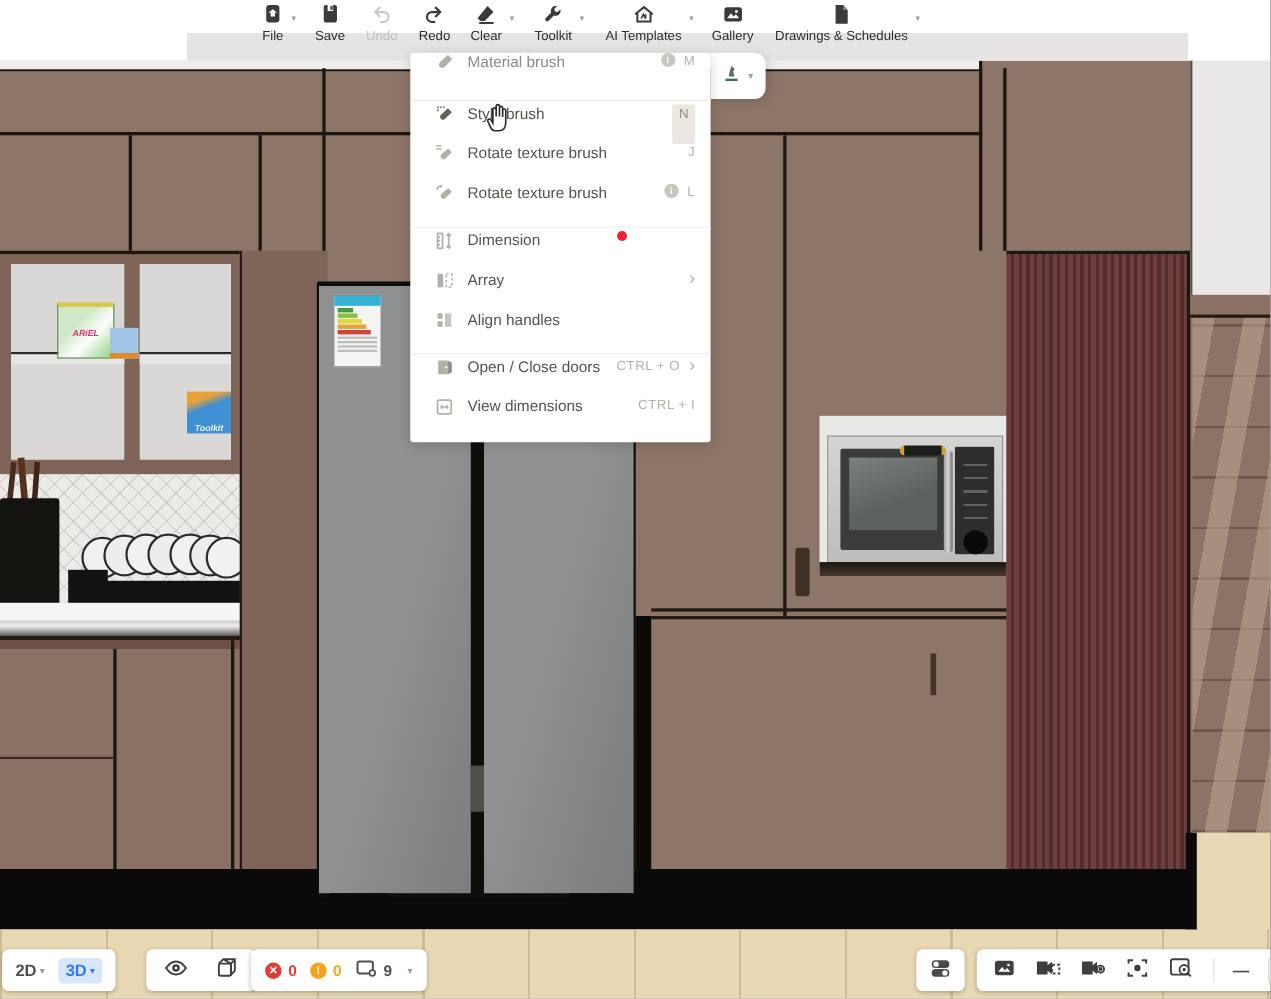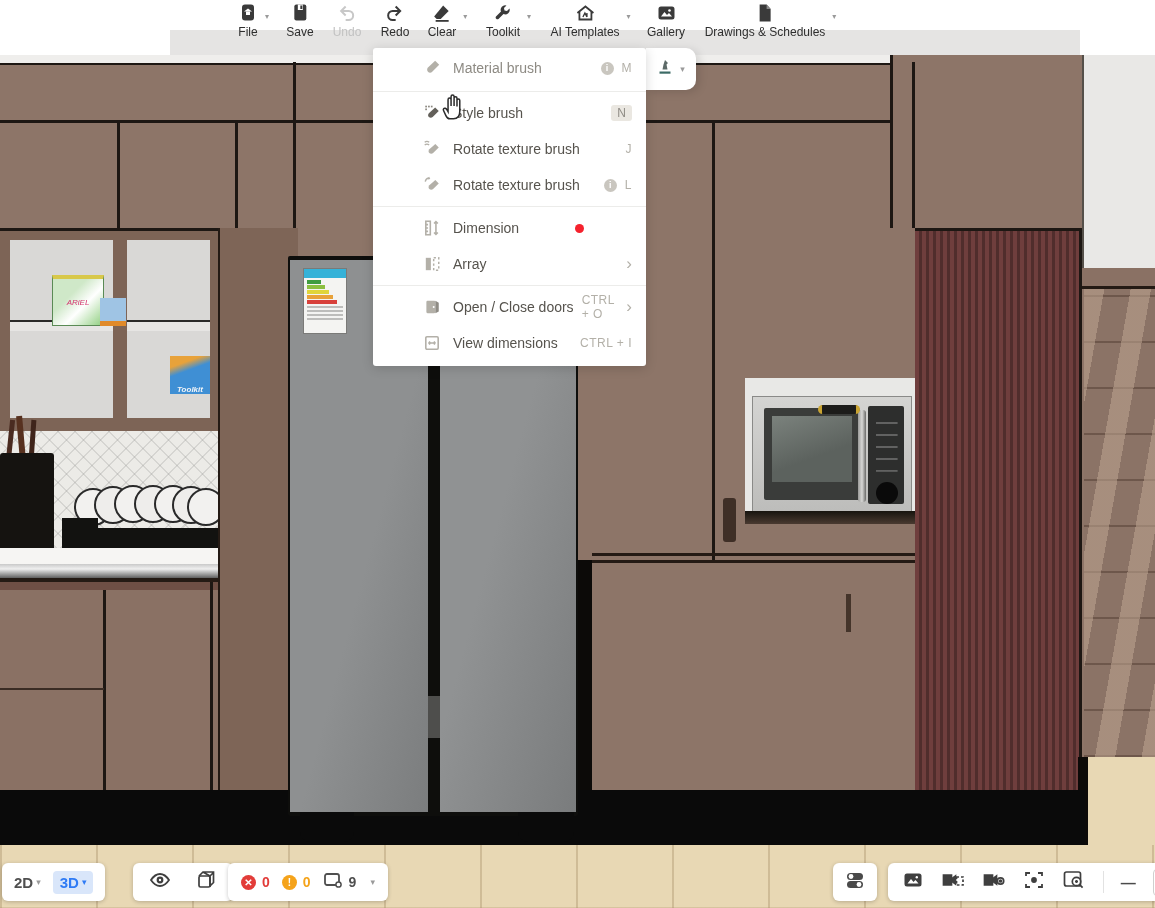--- a/index.html
+++ b/index.html
@@ -16,21 +16,21 @@
   .tb-label{font-size:12px;color:#2e2e2e;margin-top:2px;line-height:14px;}
   .tb-item.disabled .tb-label{color:#c2c2c2;}
   .tb-caret{position:absolute;right:-11px;top:9px;font-size:8px;color:#9a9a9a;}
 
   
   #menu{position:absolute;left:373px;top:48px;width:273px;background:#fff;z-index:30;
         border-radius:3px;box-shadow:0 2px 12px rgba(0,0,0,.16);padding-bottom:5px;}
   #menu-attach{position:absolute;left:646px;top:48px;width:50px;height:42px;background:#fff;z-index:29;
         border-radius:0 10px 10px 0;box-shadow:3px 2px 10px rgba(0,0,0,.13);display:flex;align-items:center;
         justify-content:center;gap:4px;cursor:pointer;}
-  .m-row{height:36px;display:flex;align-items:center;padding:0 14px 0 22px;cursor:pointer;margin-left:28px;}
+  .m-row{height:36px;display:flex;padding:0 14px 0 22px;cursor:pointer;}
   .m-row.first{height:40px;}
   .m-ico{width:18px;height:18px;margin-right:12px;flex:0 0 18px;}
   .m-label{font-size:14px;color:#56534d;flex:1 1 auto;white-space:nowrap;}
   .m-label.dim{color:#8d8a83;}
   .m-short{font-size:12px;color:#b3b0a8;letter-spacing:.5px;margin-left:8px;}
   .m-key{font-size:12px;color:#8f8c85;background:#eae7e1;border-radius:3px;padding:1px 6px;margin-left:8px;}
   .m-chev{font-size:17px;color:#b3b0a8;margin-left:8px;line-height:14px;}
   .m-sep{height:1px;background:#ececea;margin:3px 0;}
   .m-info{width:13px;height:13px;border-radius:50%;background:#c9c6bf;color:#fff;font-size:9px;font-weight:bold;
           text-align:center;line-height:13px;margin-left:6px;}
@@ -82,21 +82,21 @@
     <div class="abs seam" style="left:890px;top:55px;width:3px;height:173px;"></div>
     <div class="abs seam" style="left:912px;top:62px;width:3px;height:166px;"></div>
 
     <div class="abs" style="left:0;top:228px;width:218px;height:200px;background:#7d6456;border-top:3px solid #1d1713;border-bottom:3px solid #1d1713;"></div>
     <div class="abs" style="left:10px;top:240px;width:103px;height:178px;background:#d9d8d6;"></div>
     <div class="abs" style="left:127px;top:240px;width:83px;height:178px;background:#d9d8d6;"></div>
     <div class="abs" style="left:10px;top:320px;width:103px;height:9px;background:#e6e5e3;border-top:2px solid #2a2a28;"></div>
     <div class="abs" style="left:127px;top:320px;width:83px;height:9px;background:#e6e5e3;border-top:2px solid #2a2a28;"></div>
 
     <div class="abs" style="left:52px;top:275px;width:50px;height:46px;background:linear-gradient(135deg,#cfe8c8 0 35%,#ffffff 60%,#8fcf7f);border:1px solid #5a8a55;border-top:4px solid #d8c84a;display:flex;align-items:center;justify-content:center;">
-      <span style="font-size:8px;font-weight:normal;font-style:italic;color:#d4356f;">ARiEL</span>
+      <span style="font-size:8px;font-weight:bold;font-style:italic;color:#d4356f;">ARiEL</span>
     </div>
     <div class="abs" style="left:100px;top:298px;width:26px;height:23px;background:#9fc4e4;border-bottom:5px solid #e08a2a;"></div>
     <div class="abs" style="left:170px;top:356px;width:40px;height:38px;background:linear-gradient(160deg,#e8a23a 0 22%,#3f8fd4 40%);display:flex;align-items:flex-end;justify-content:center;">
       <span style="font-size:8px;font-weight:bold;font-style:italic;color:#f0f4f8;">Toolkit</span>
     </div>
 
     <div class="abs herring" style="left:0;top:431px;width:218px;height:130px;"></div>
 
     <div class="abs" style="left:8px;top:420px;width:5px;height:40px;background:#4a2b20;transform:rotate(6deg);"></div>
     <div class="abs" style="left:18px;top:416px;width:6px;height:44px;background:#57311f;transform:rotate(-5deg);"></div>
@@ -331,20 +331,28 @@
       <span style="flex:1"></span>
     </div>
     <div class="m-row">
       <span class="m-ico"><svg width="18" height="18" viewBox="0 0 16 16">
             <rect x="2.5" y="2.5" width="4.5" height="11" fill="#b3b0a8"></rect>
             <rect x="9.5" y="2.5" width="4.5" height="11" fill="none" stroke="#b3b0a8" stroke-width="1.3" stroke-dasharray="2 2"></rect>
           </svg></span>
       <span class="m-label">Array</span>
       <span class="m-chev">›</span>
     </div>
+    <div class="m-row">
+      <span class="m-ico"><svg width="18" height="18" viewBox="0 0 16 16">
+            <rect x="2.5" y="2.5" width="4" height="4.5" fill="#b3b0a8"></rect>
+            <rect x="2.5" y="9" width="4" height="4.5" fill="#b3b0a8"></rect>
+            <rect x="8.5" y="2.5" width="5" height="11" fill="#c9c6bf"></rect>
+          </svg></span>
+      <span class="m-label">Align handles</span>
+    </div>
     <div class="m-sep"></div>
     <div class="m-row">
       <span class="m-ico"><svg width="18" height="18" viewBox="0 0 16 16">
             <rect x="3" y="2.5" width="8" height="11" rx="1" fill="#b3b0a8"></rect>
             <path d="M11 2.5 L14 4.2 V12 L11 13.5 Z" fill="#8f8c85"></path>
             <circle cx="9.5" cy="8" r="0.9" fill="#fff"></circle>
           </svg></span>
       <span class="m-label">Open / Close doors</span>
       <span class="m-short">CTRL + O</span>
       <span class="m-chev">›</span>

